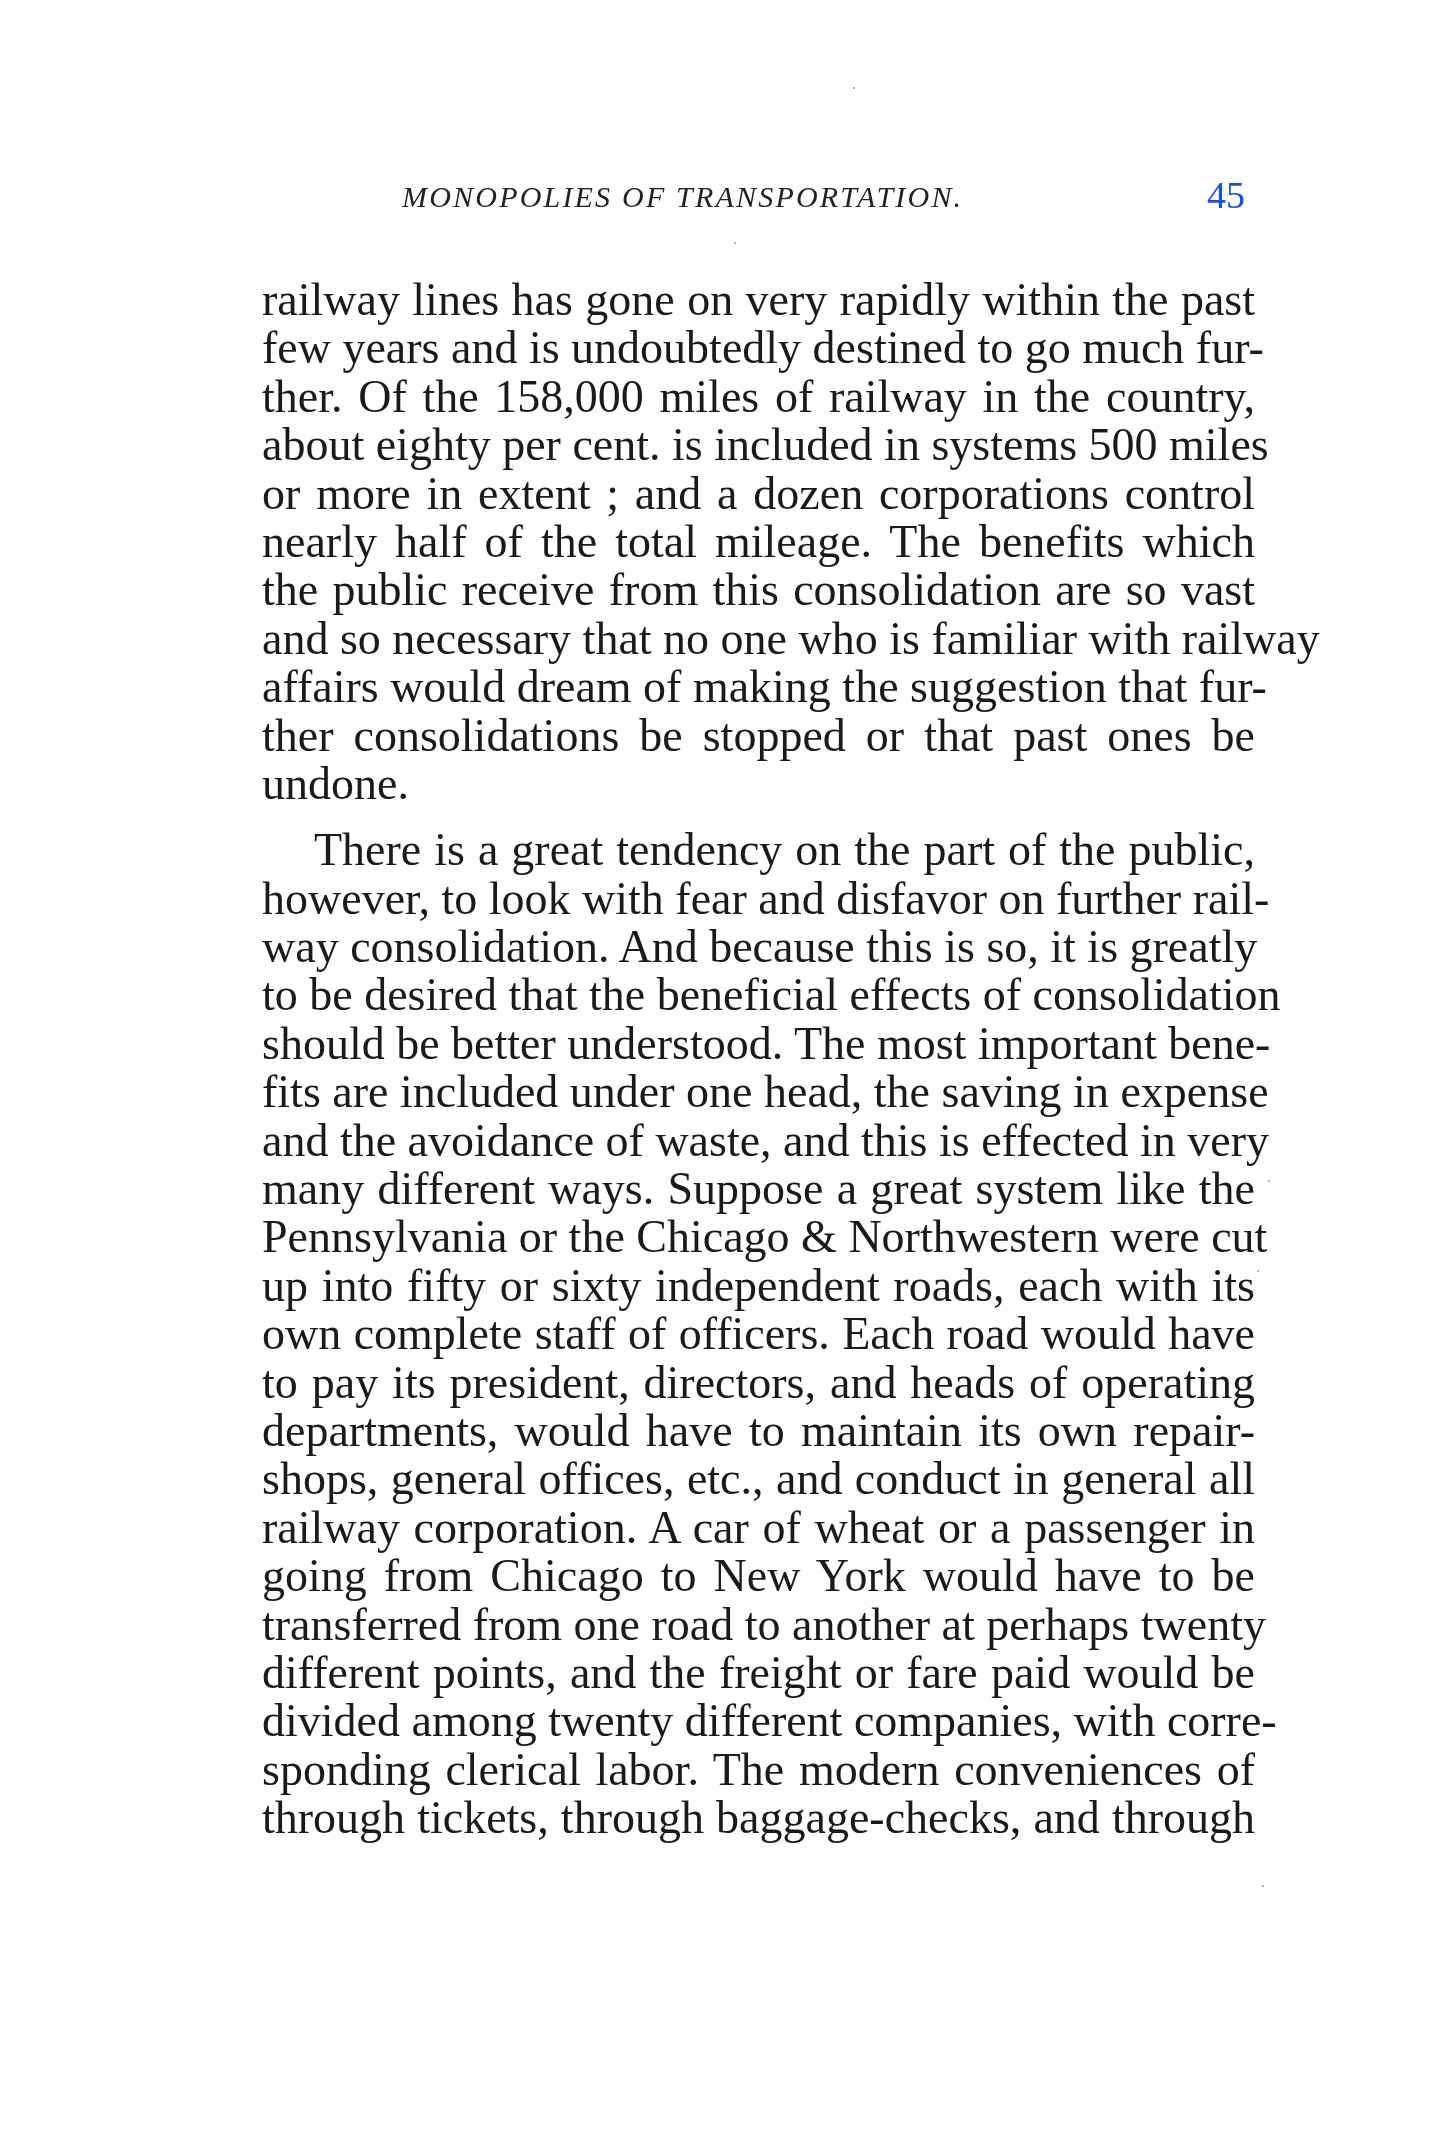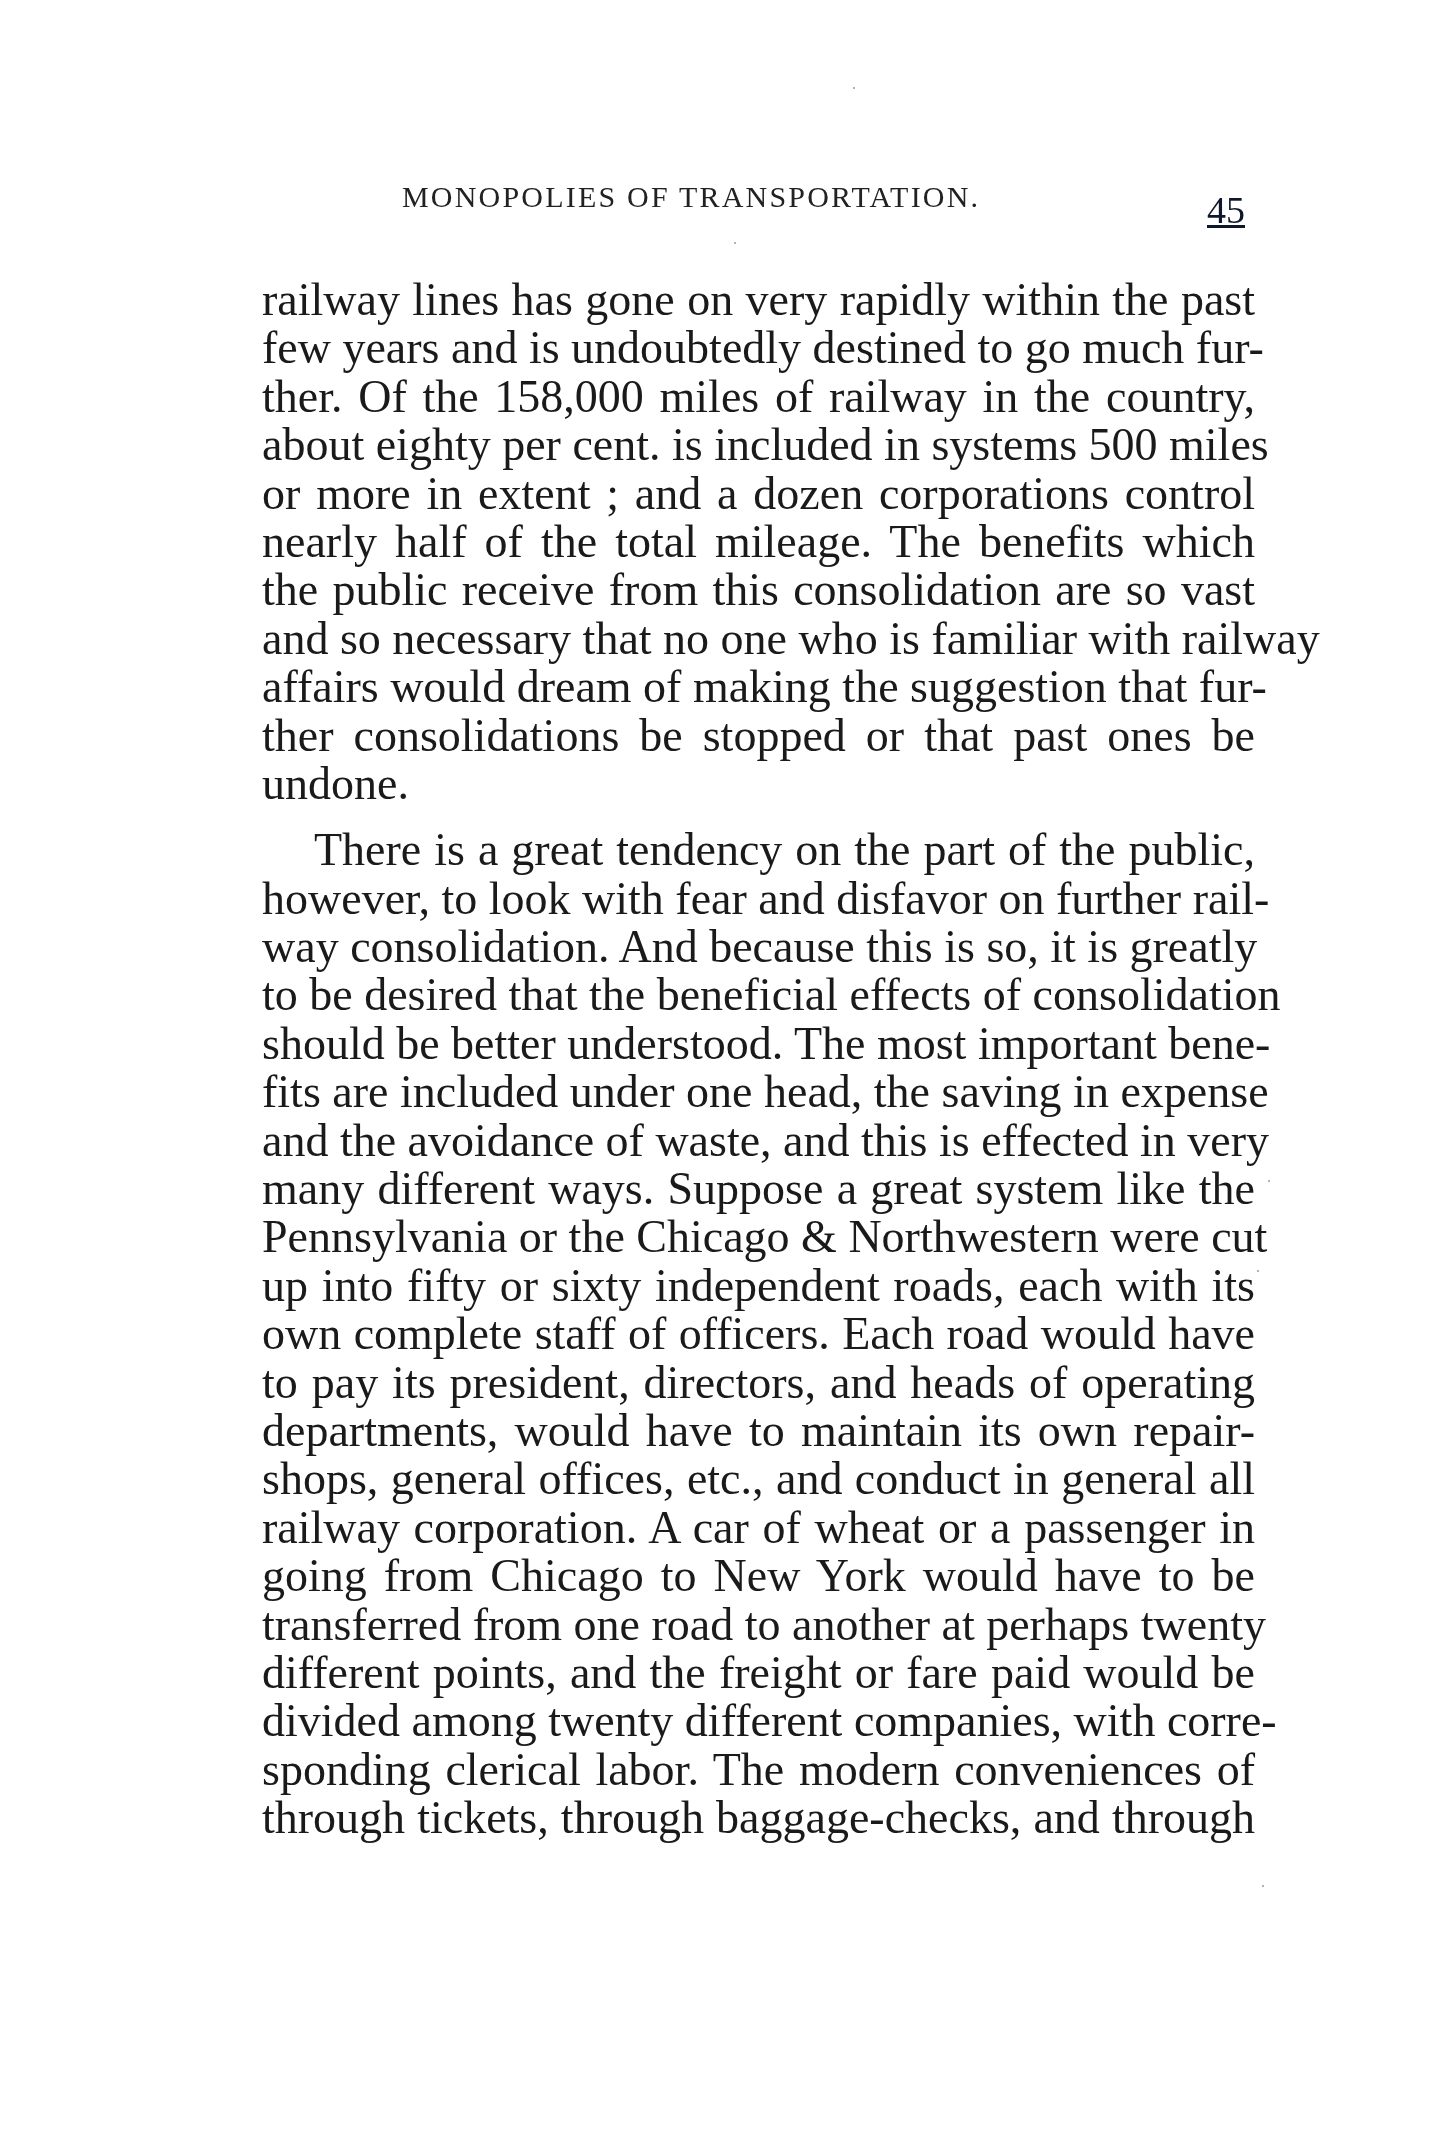--- a/index.html
+++ b/index.html
@@ -25,33 +25,33 @@
       left: 262px;
       width: 993px;
       top: 172px;
       height: 56px;
     }
     .running-title {
       position: absolute;
       left: 140px;
       top: 8px;
       font-family: "Liberation Serif", "DejaVu Serif", serif;
+      font-style: italic;
       font-size: 30px;
       letter-spacing: 2.2px;
       color: #222;
       white-space: nowrap;
     }
     .page-number {
       position: absolute;
       right: 10px;
-      top: 16px;
+      top: 1px;
       font-family: "Liberation Serif", "DejaVu Serif", serif;
       font-size: 38px;
-      color: #0f172a;
-      text-decoration: underline;
+      color: #1d4ed8;
     }
     .body-text {
       position: absolute;
       left: 262px;
       top: 276px;
       width: 993px;
     }
     .line {
       display: block;
       height: 48.4px;

